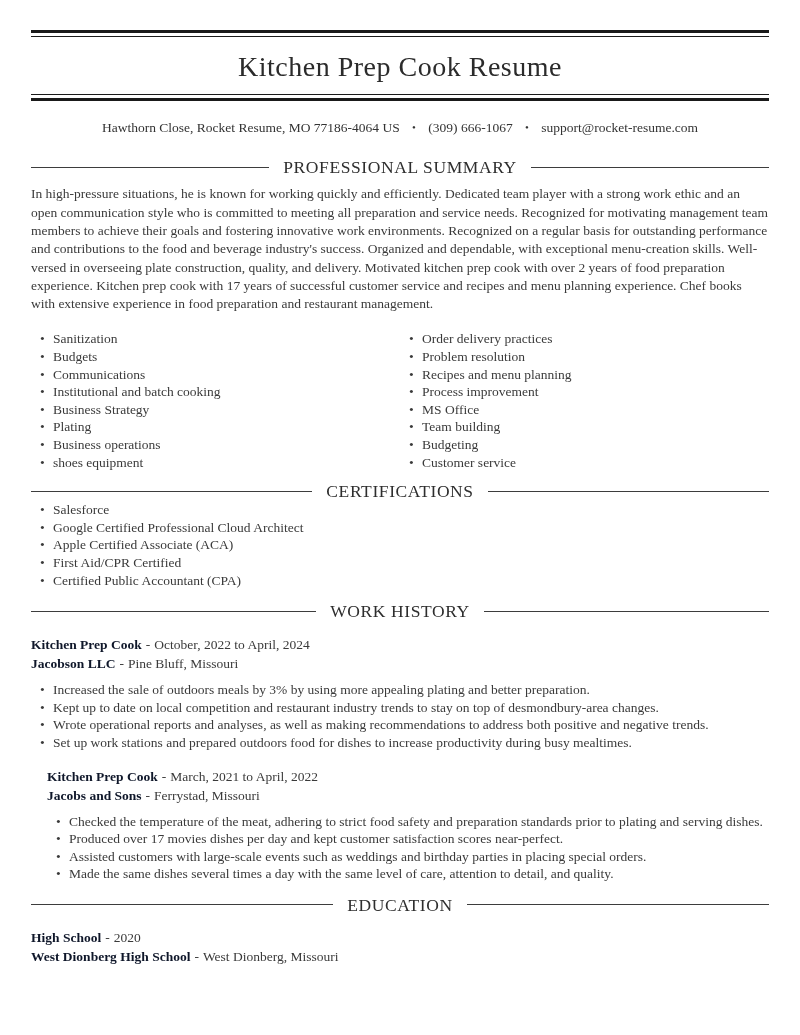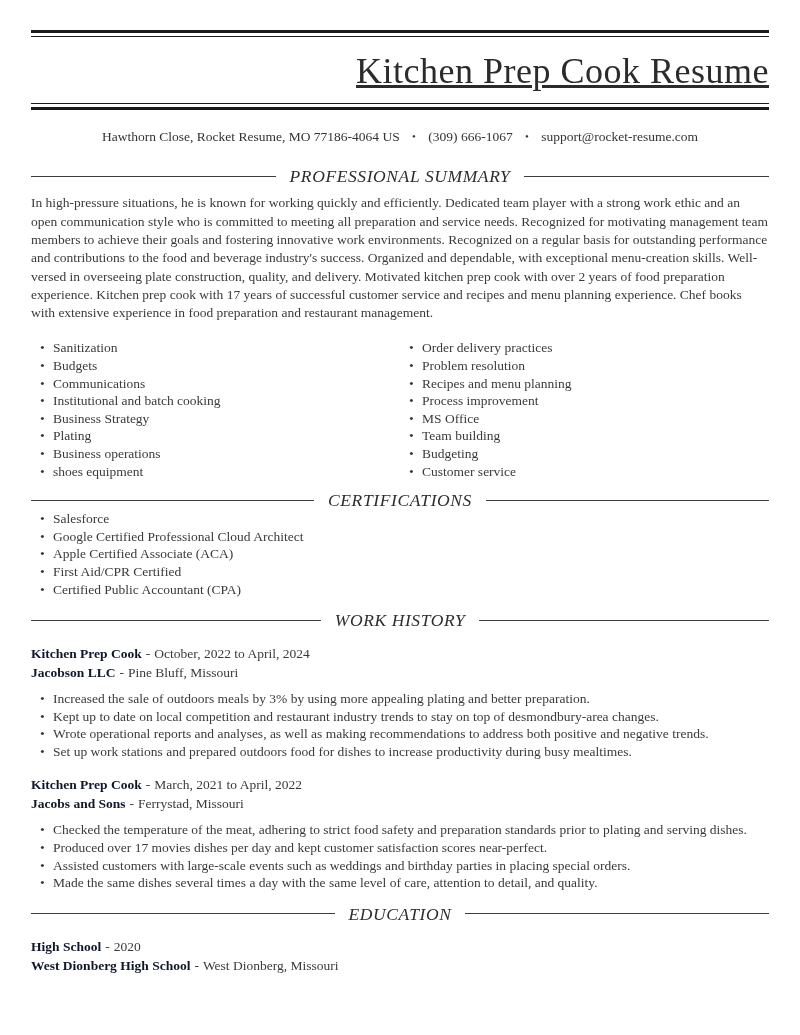--- a/index.html
+++ b/index.html
@@ -9,27 +9,27 @@
     font-family:"Liberation Serif",serif;color:#3a3a3a;
   }
   
   .rule-group.top{margin-top:30px;}
   .rule{width:100%;}
   .rule.thick{height:3px;background:#1a1a1a;}
   .rule.thin{height:1px;background:#1a1a1a;}
   .rule-group.top .thin{margin-top:3px;}
   .rule-group.bottom .thick{margin-top:3px;}
   .title{
-    text-align:right;font-weight:normal;font-size:36px;color:#2b2b2b;
-    margin:14px 0 12px;letter-spacing:.5px;line-height:1.12;text-decoration:underline;
+    text-align:center;font-weight:normal;font-size:28px;color:#2b2b2b;
+    margin:14px 0 12px;letter-spacing:.5px;line-height:1.12;
   }
   .contact{text-align:center;font-size:13.5px;color:#333333;margin:17px 0 0;line-height:19px;}
   .contact .dot{display:inline-block;margin:0 9px;font-size:11px;vertical-align:1px;color:#333333;}
   
-  .sec-head{display:flex;align-items:center;font-style:italic;}
+  .sec-head{display:flex;align-items:center;}
   .sec-head h2{
     font-size:17.5px;font-weight:normal;color:#2e2e2e;margin:0 14px;
     letter-spacing:.6px;white-space:nowrap;line-height:20px;
   }
   .sec-head .line{flex:1;height:1px;background:#3d3d3d;}
   
   .sec-summary{margin-top:20px;}
   .sec-skills{margin-top:5px;}
   .sec-certs{margin-top:10px;}
   .sec-work{margin-top:12px;}
@@ -39,21 +39,21 @@
   ul.blist{margin:0;padding:0 0 0 9px;list-style:none;}
   ul.blist li{
     position:relative;padding-left:13px;font-size:13.5px;line-height:17.6px;color:#3a3a3a;
   }
   ul.blist li::before{content:"\2022";position:absolute;left:0;top:0;color:#3a3a3a;}
   .skills-cols{display:flex;margin-top:17px;}
   .skills-cols ul{width:50%;box-sizing:border-box;}
   .certs-list{margin-top:13px;}
   
   .job{margin-top:14px;}
-  .job + .job{margin-top:15px;}
+  .job + .job{margin-top:15px;margin-left:16px;}
   .job-line{margin:0;font-size:13.5px;line-height:19px;color:#3a3a3a;}
   .job-line .b{font-weight:bold;color:#0f172a;}
   .job-line .sep{margin:0 4px;}
   .job ul.blist{margin-top:8px;}
   .edu-lines{margin-top:13px;}
 </style>
 </head>
 <body>
 
 <div class="page">

